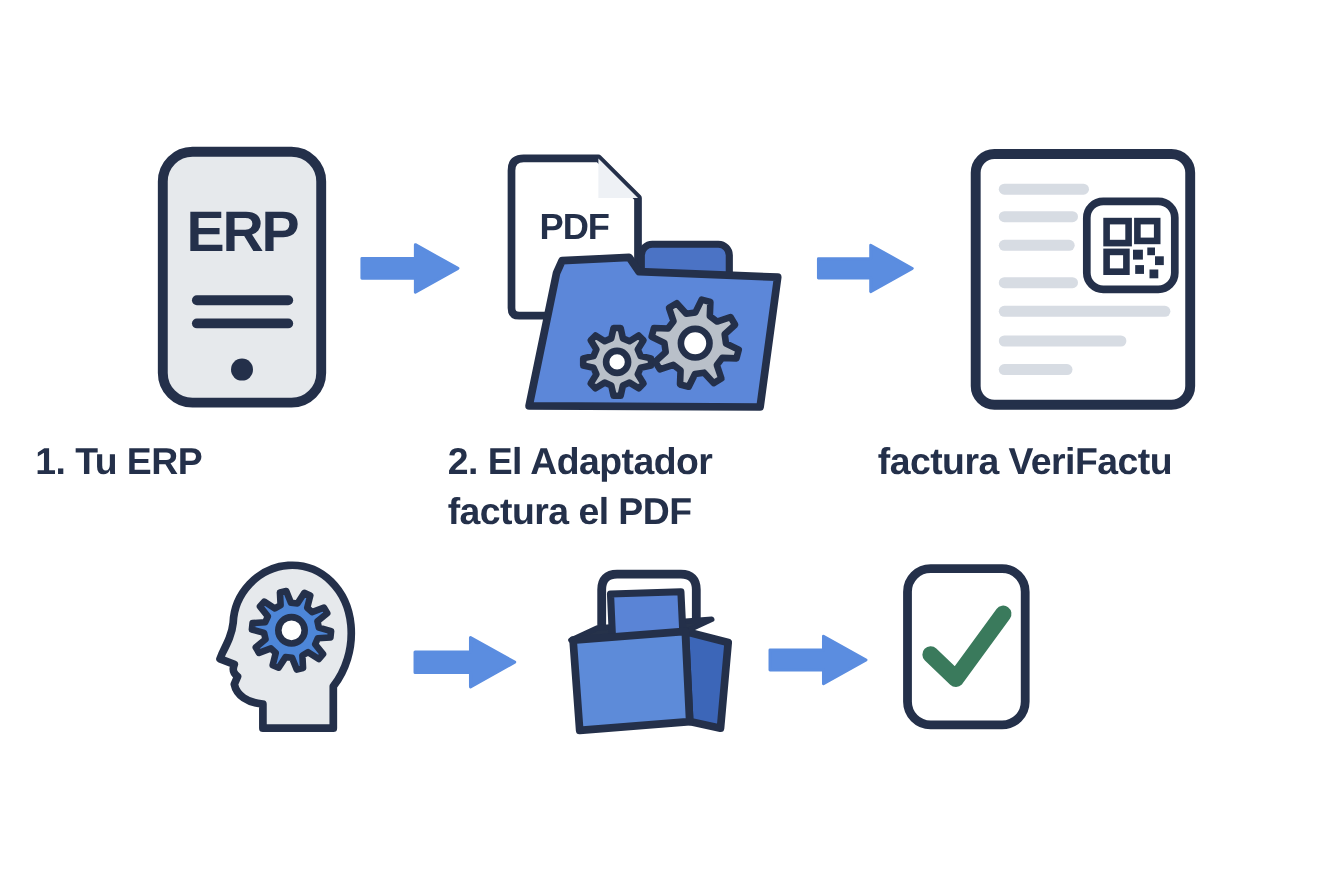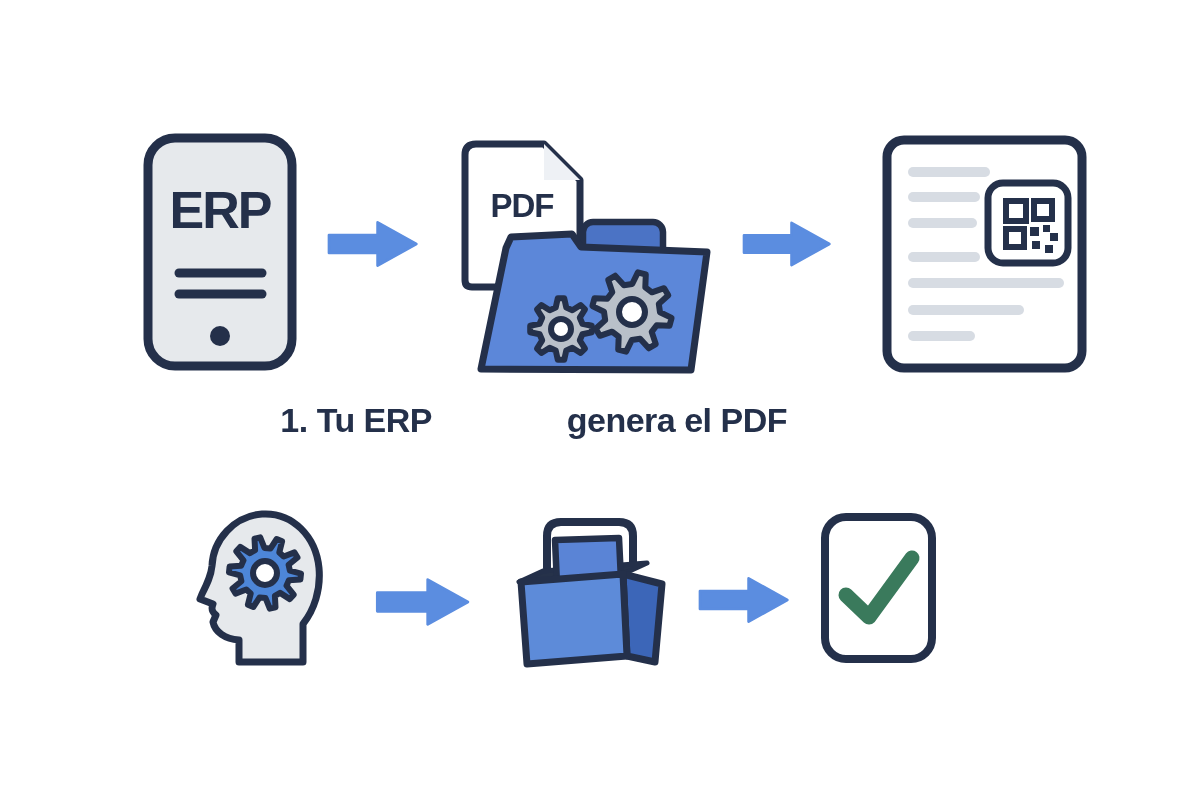--- a/index.html
+++ b/index.html
@@ -2,21 +2,21 @@
 <html><head>
 <meta charset="utf-8">
 <style>
   html,body{margin:0;padding:0;background:#ffffff;}
   #canvas{
     position:relative;width:1200px;height:724px;background:#ffffff;
     overflow:hidden;font-family:"Liberation Sans",sans-serif;
   }
   .abs{position:absolute;}
   .step-label{
-    position:absolute;text-align:right;
+    position:absolute;text-align:left;
     font-family:"Liberation Sans",sans-serif;
     font-weight:700;font-size:34px;line-height:1.32;
     color:#24304a;letter-spacing:-0.5px;
   }
   .step-label span{display:block;}
   svg{display:block;overflow:visible;}
   svg text{
     font-family:"Liberation Sans",sans-serif;
     font-weight:700;fill:#24304a;
   }
@@ -83,24 +83,26 @@
         <rect x="163" y="110" width="8" height="8"></rect>
       </g>
     </g>
   </svg>
 
   <div class="step-label" style="left:32px;top:398px;width:400px;">
     <span>1. Tu ERP</span>
   </div>
 
   <div class="step-label" style="left:407px;top:398px;width:380px;">
-    <span>genera el PDF</span>
+    <span>2. El Adaptador</span>
+    <span>factura el PDF</span>
   </div>
 
   <div class="step-label" style="left:798px;top:398px;width:380px;">
+    <span>factura VeriFactu</span>
   </div>
 
   <svg class="abs" style="left:198px;top:510px;" width="125" height="157" viewBox="0 0 125 157">
     <path d="M64 4
              C 36 6 15 30 14 56
              C 13 66 9 74 4 84
              L 2 89 L 15 94
              C 13 99 14 102 18 105
              L 15 112
              C 17 122 27 129 41 130

